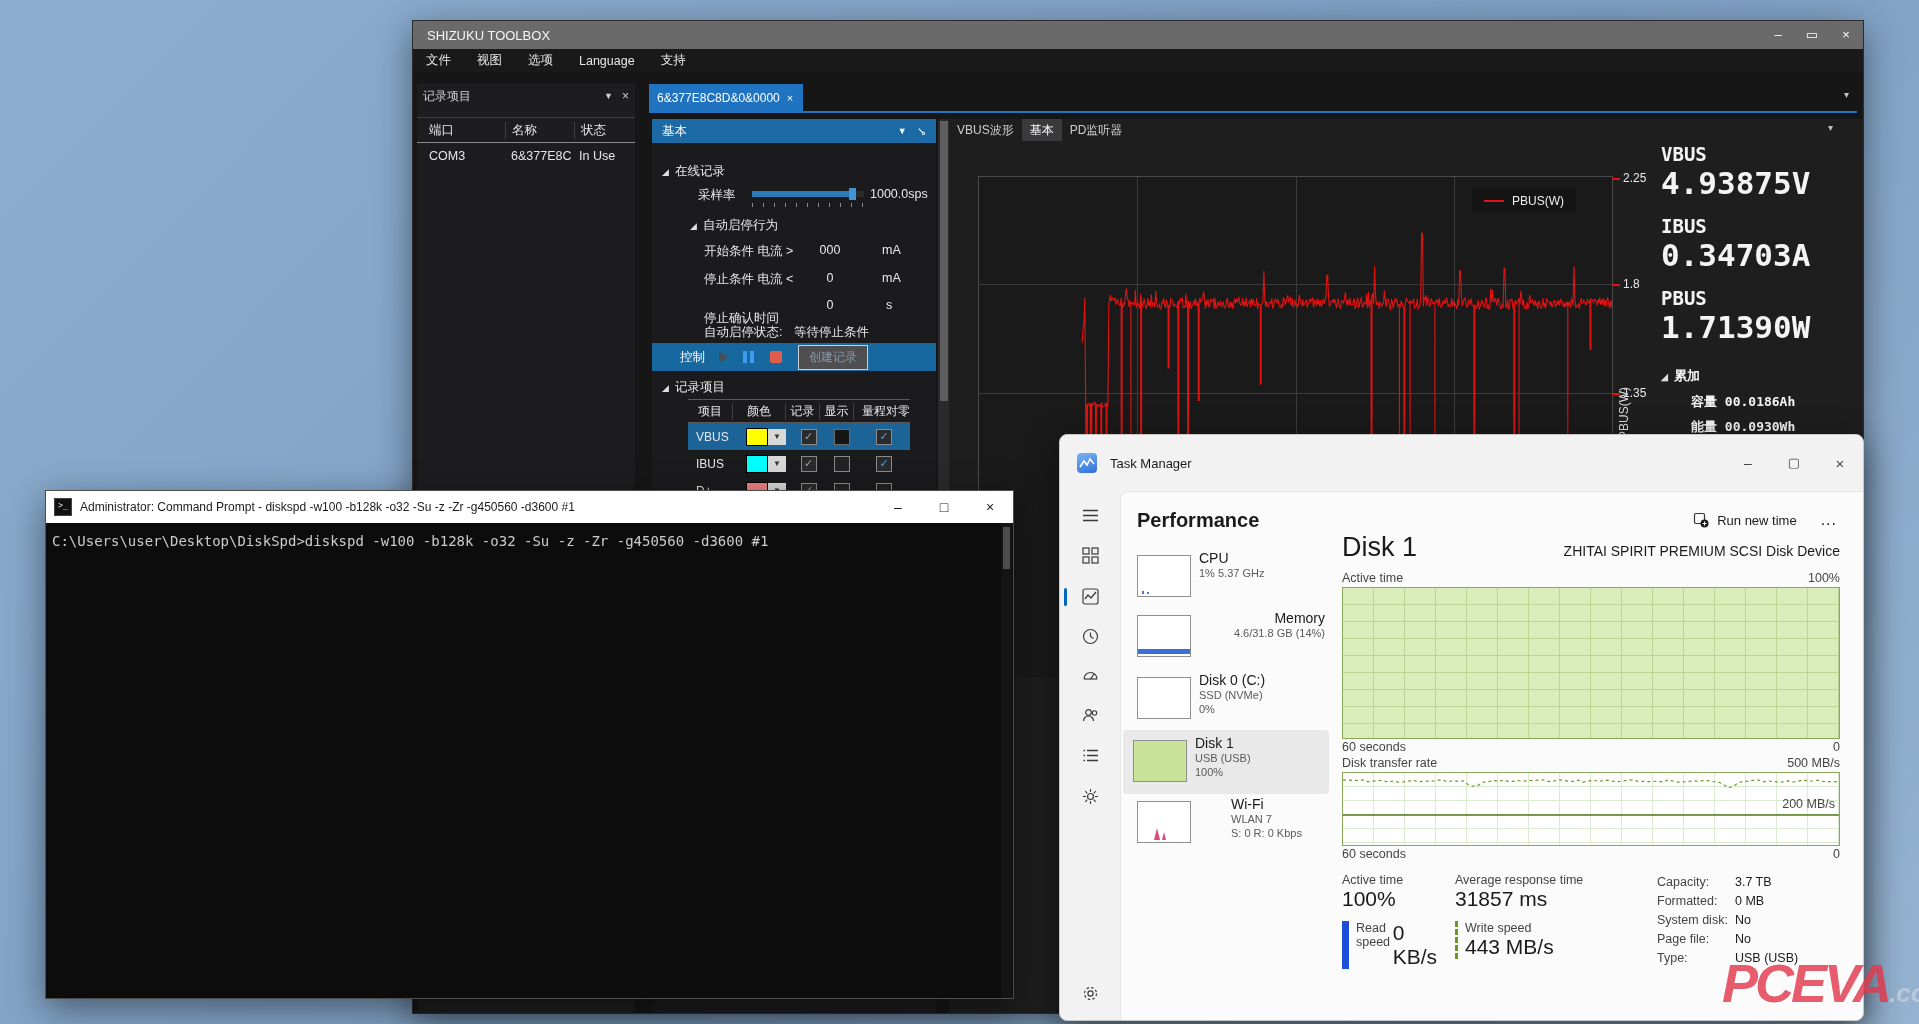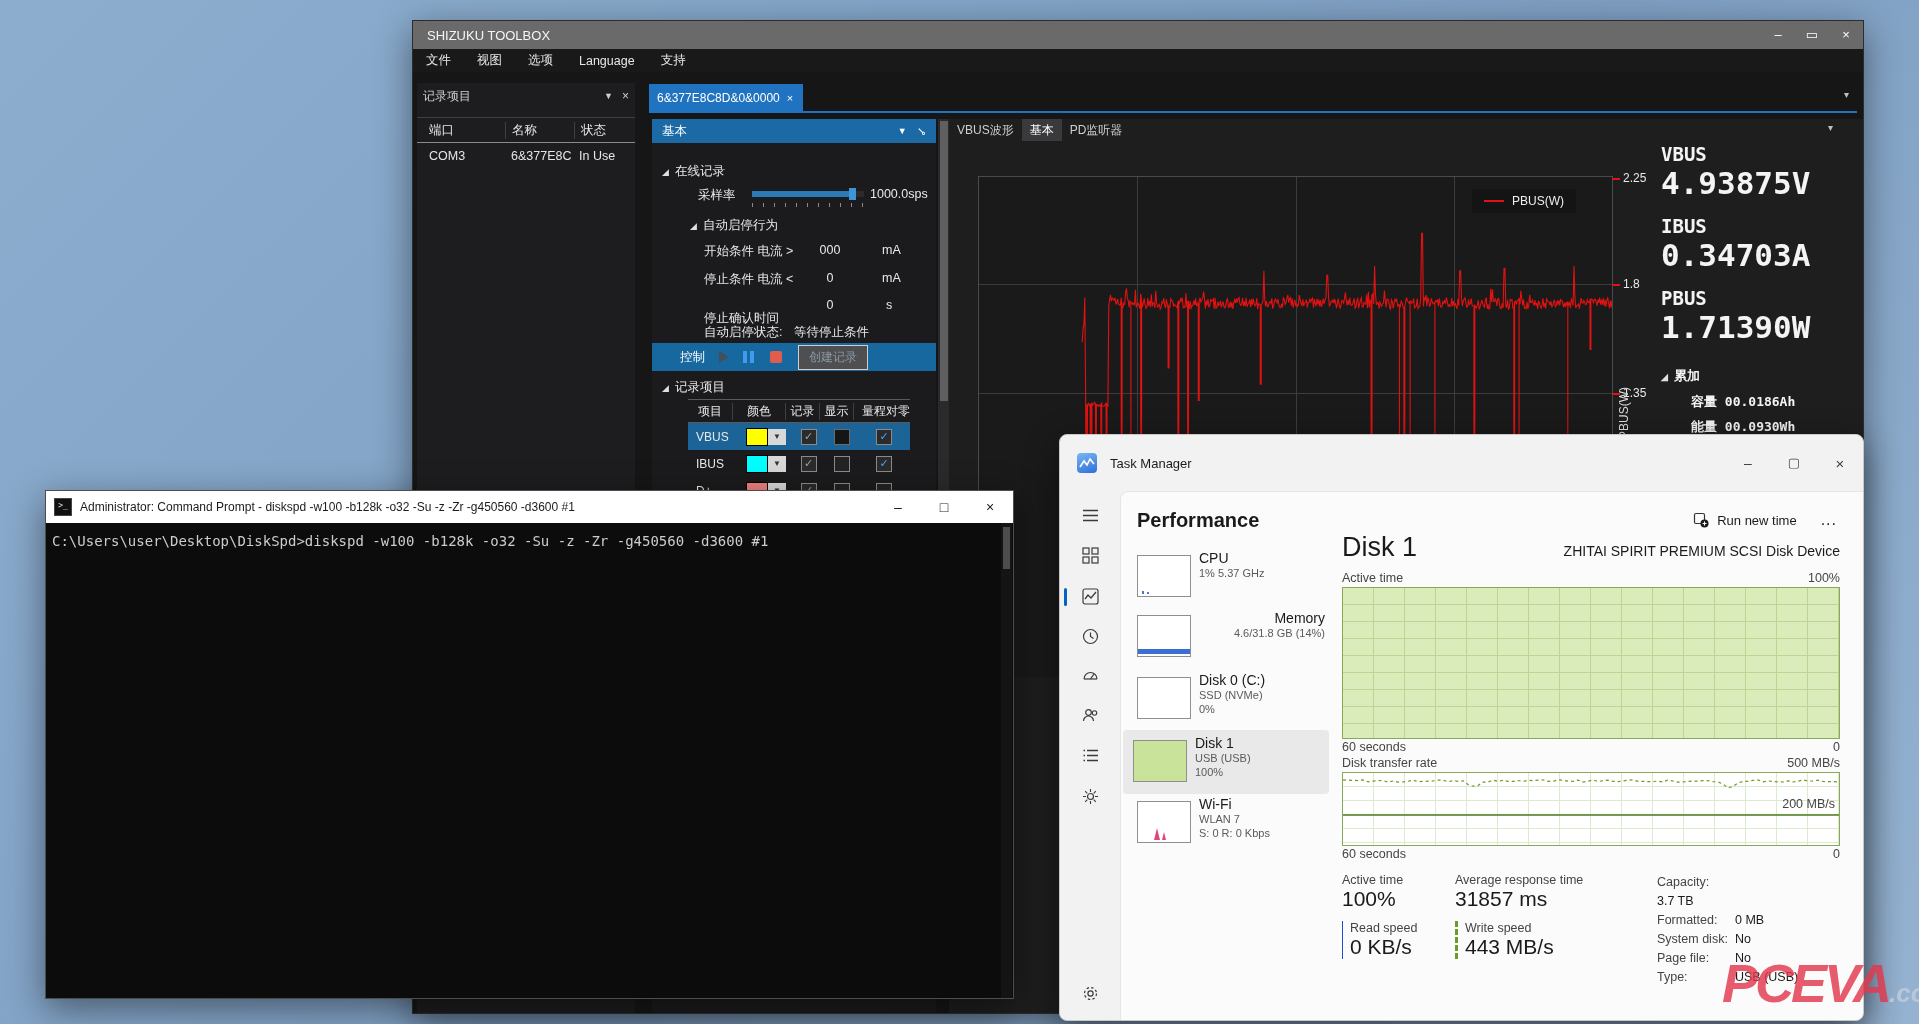--- a/index.html
+++ b/index.html
@@ -364,21 +364,21 @@
             <div class="tm-item-sub">USB (USB)</div>
             <div class="tm-item-sub">100%</div>
           </div>
       </div>
       <div class="abs" style="left:6px;top:252px;width:198px;height:58px;">
         <span class="thumb" style="top:5px;">
           <svg width="52" height="40" style="position:absolute;left:0;top:0;">
               <path d="M16 38 L19 26 L22 38 Z M24 38 L26 30 L28 38 Z" fill="#e0457b"></path>
             </svg>
         </span>
-        <div style="margin-left:72px;">
+        <div style="margin-left:104px;">
             <div class="tm-item-name">Wi-Fi</div>
             <div class="tm-item-sub">WLAN 7</div>
             <div class="tm-item-sub">S: 0 R: 0 Kbps</div>
           </div>
       </div>
     </div>
 
     <div class="abs" style="left:221px;top:40px;width:498px;bottom:0;">
       <div style="display:flex;align-items:baseline;">
         <span style="font-size:27px;color:#1a1a1a;">Disk 1</span>
@@ -406,35 +406,35 @@
       </div>
       <div style="display:flex;margin-top:1px;">
         <span class="kv-label">60 seconds</span>
         <span class="kv-label" style="margin-left:auto;">0</span>
       </div>
 
       <div style="display:flex;margin-top:12px;">
         <div style="width:95px;">
           <div class="stat-label">Active time</div>
           <div class="stat-value">100%</div>
-          <div style="display:flex;margin-top:10px;border-left:1px solid #1d4ed8;padding-left:7px;flex-direction:column;">
+          <div style="display:flex;margin-top:10px;border-left:7px solid #1d4ed8;padding-left:7px;">
             <span class="stat-label">Read speed</span>
             <span class="stat-value">0 KB/s</span>
           </div>
         </div>
         <div style="width:190px;margin-left:18px;">
           <div class="stat-label">Average response time</div>
           <div class="stat-value">31857 ms</div>
           <div style="display:flex;margin-top:10px;border-left:3px dashed #6c9a23;padding-left:7px;flex-direction:column;">
             <span class="stat-label">Write speed</span>
             <span class="stat-value">443 MB/s</span>
           </div>
         </div>
         <div style="margin-left:12px;">
-          <div style="display:flex;line-height:19px;flex-direction:column;">
+          <div style="display:flex;line-height:19px;">
               <span class="kv-label" style="width:78px;">Capacity:</span>
               <span class="kv-value">3.7 TB</span>
             </div>
           <div style="display:flex;line-height:19px;">
               <span class="kv-label" style="width:78px;">Formatted:</span>
               <span class="kv-value">0 MB</span>
             </div>
           <div style="display:flex;line-height:19px;">
               <span class="kv-label" style="width:78px;">System disk:</span>
               <span class="kv-value">No</span>

